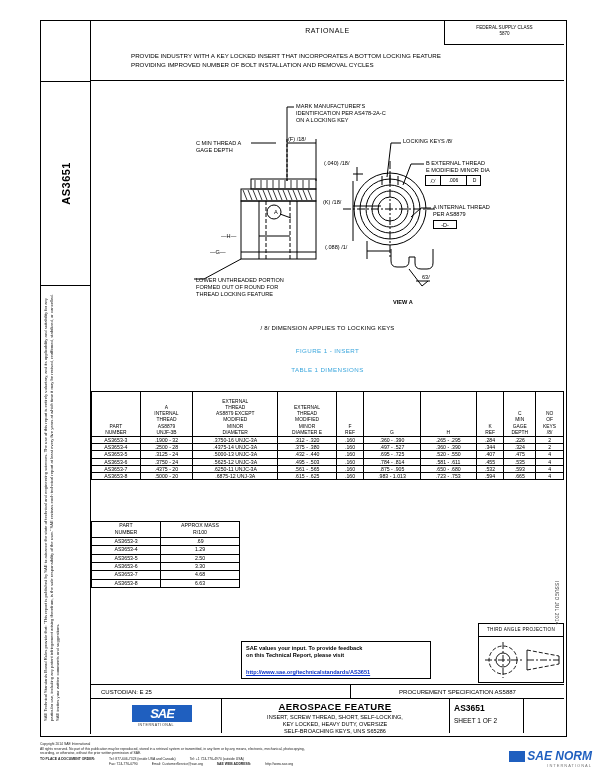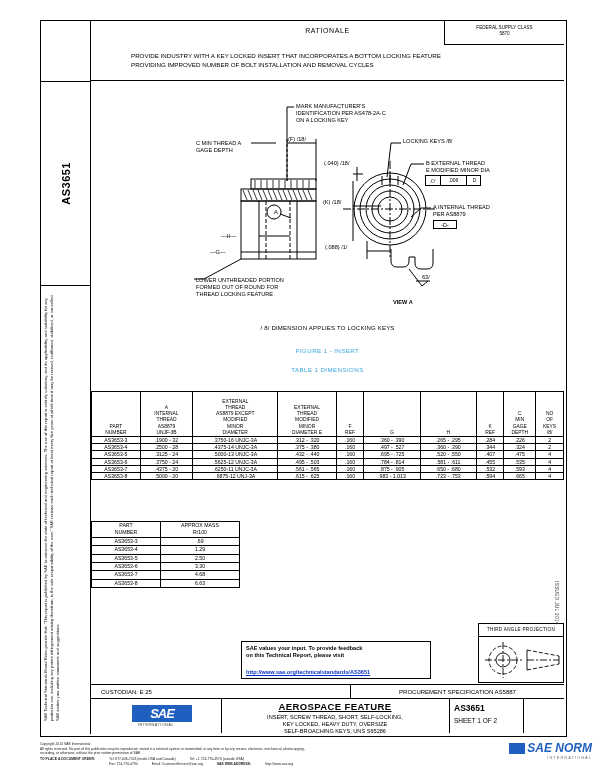--- a/index.html
+++ b/index.html
@@ -72,21 +72,21 @@
   .tb-mid .sub{font-size:5.6px;line-height:7.2px;margin-top:2px;}
   .tb-no{position:absolute;left:358px;top:0;width:75px;height:34px;border-right:1px solid #000;padding:4px 0 0 5px;box-sizing:border-box;}
   .tb-no .n{font-size:8.5px;font-weight:bold;}
   .tb-no .s{font-size:6.5px;margin-top:4px;}
   .tb-end{position:absolute;left:433px;top:0;right:0;height:34px;}
 
   
   .footer{position:absolute;left:40px;top:742px;width:525px;font-size:3.4px;line-height:4.6px;color:#222;}
   .footer .row{display:flex;gap:14px;margin-top:1px;}
   .footer .b{font-weight:bold;}
-  .wm{position:absolute;right:8px;bottom:16px;text-align:right;}
+  .wm{position:absolute;right:8px;bottom:8px;text-align:right;}
   .wm .big{font-size:12px;font-weight:bold;color:#1f5fbf;font-style:italic;}
   .wm .sm{font-size:4px;color:#777;letter-spacing:1px;}
   .wmbar{display:inline-block;width:16px;height:11px;background:#1f5fbf;vertical-align:-2px;margin-right:2px;}
   .rvert{position:absolute;right:2px;top:560px;width:10px;height:110px;}
   .rvert span{writing-mode:vertical-rl;font-size:4.6px;color:#333;letter-spacing:.4px;}
 </style>
 </head>
 <body>
 
 <div class="page">

